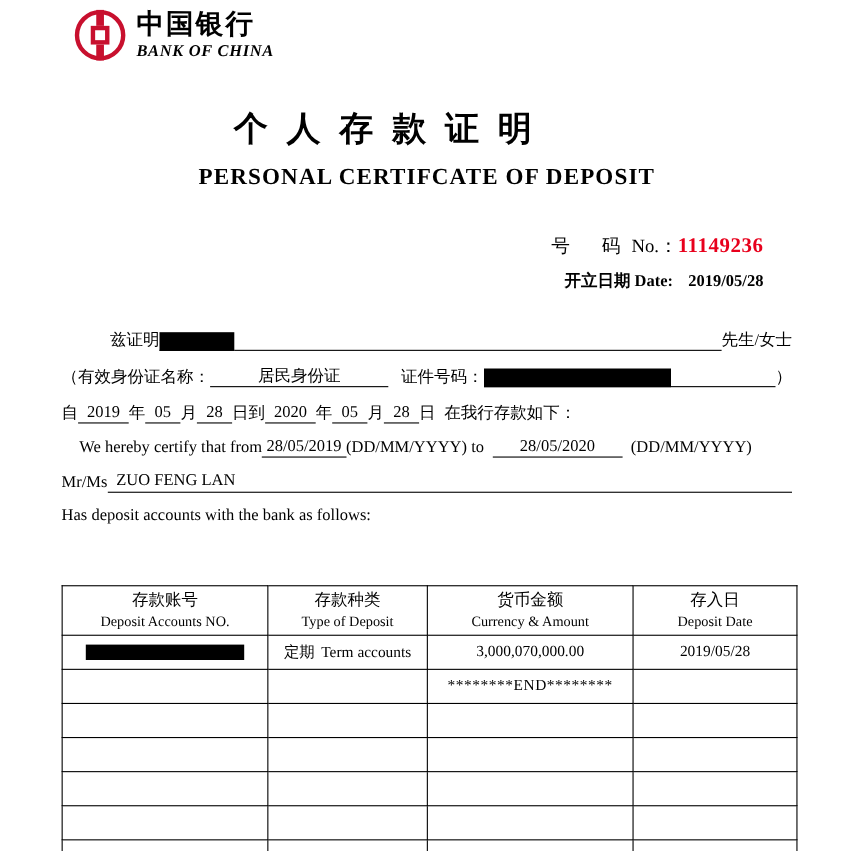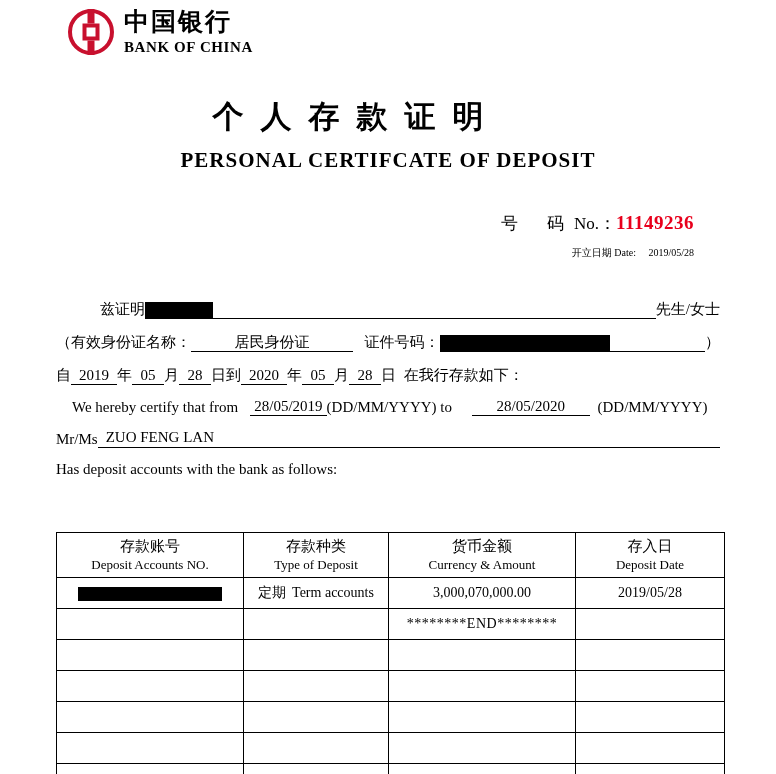--- a/index.html
+++ b/index.html
@@ -69,20 +69,21 @@
     letter-spacing: 2px;
     line-height: 1.1;
   }
   .boc-en {
     font-family: "Liberation Serif", serif;
     font-size: 15px;
     font-weight: bold;
     letter-spacing: 0.6px;
     line-height: 1.2;
     margin-top: 2px;
+    font-style: italic;
   }
 
   
   .title-cn {
     position: absolute;
     top: 96px;
     left: 0;
     width: 696px;
     text-align: center;
     font-family: "DejaVu Serif", serif;
@@ -114,22 +115,23 @@
   .no-value {
     color: #e8001c;
     font-weight: bold;
     font-size: 19px;
     letter-spacing: 0.5px;
   }
   .date-line {
     position: absolute;
     top: 246px;
     right: 82px;
-    font-size: 10px;
+    font-size: 15px;
     white-space: nowrap;
+    font-weight: bold;
   }
   .date-line .dv { margin-left: 10px; }
 
   
   .body {
     position: absolute;
     top: 300px;
     left: 56px;
     width: 664px;
     font-size: 15px;
@@ -162,21 +164,21 @@
     background: #000;
     display: inline-block;
     height: 15px;
     vertical-align: baseline;
   }
   .redact-ul {
     border-bottom: 1px solid #000;
   }
   .u-num { min-width: 40px; padding: 0 3px; }
   .u-2 { min-width: 26px; padding: 0 3px; }
-  .u-date { padding: 0 4px; margin-left: 12px; }
+  .u-date { padding: 0 4px; }
   .u-idname { min-width: 150px; padding: 0 6px; }
   .u-name { min-width: 200px; padding: 0 8px; text-align: left; }
   .u-idtype { min-width: 215px; padding: 0 6px; }
   .sp { padding: 0 2px; }
 
   
   .tbl {
     position: absolute;
     top: 532px;
     left: 56px;

